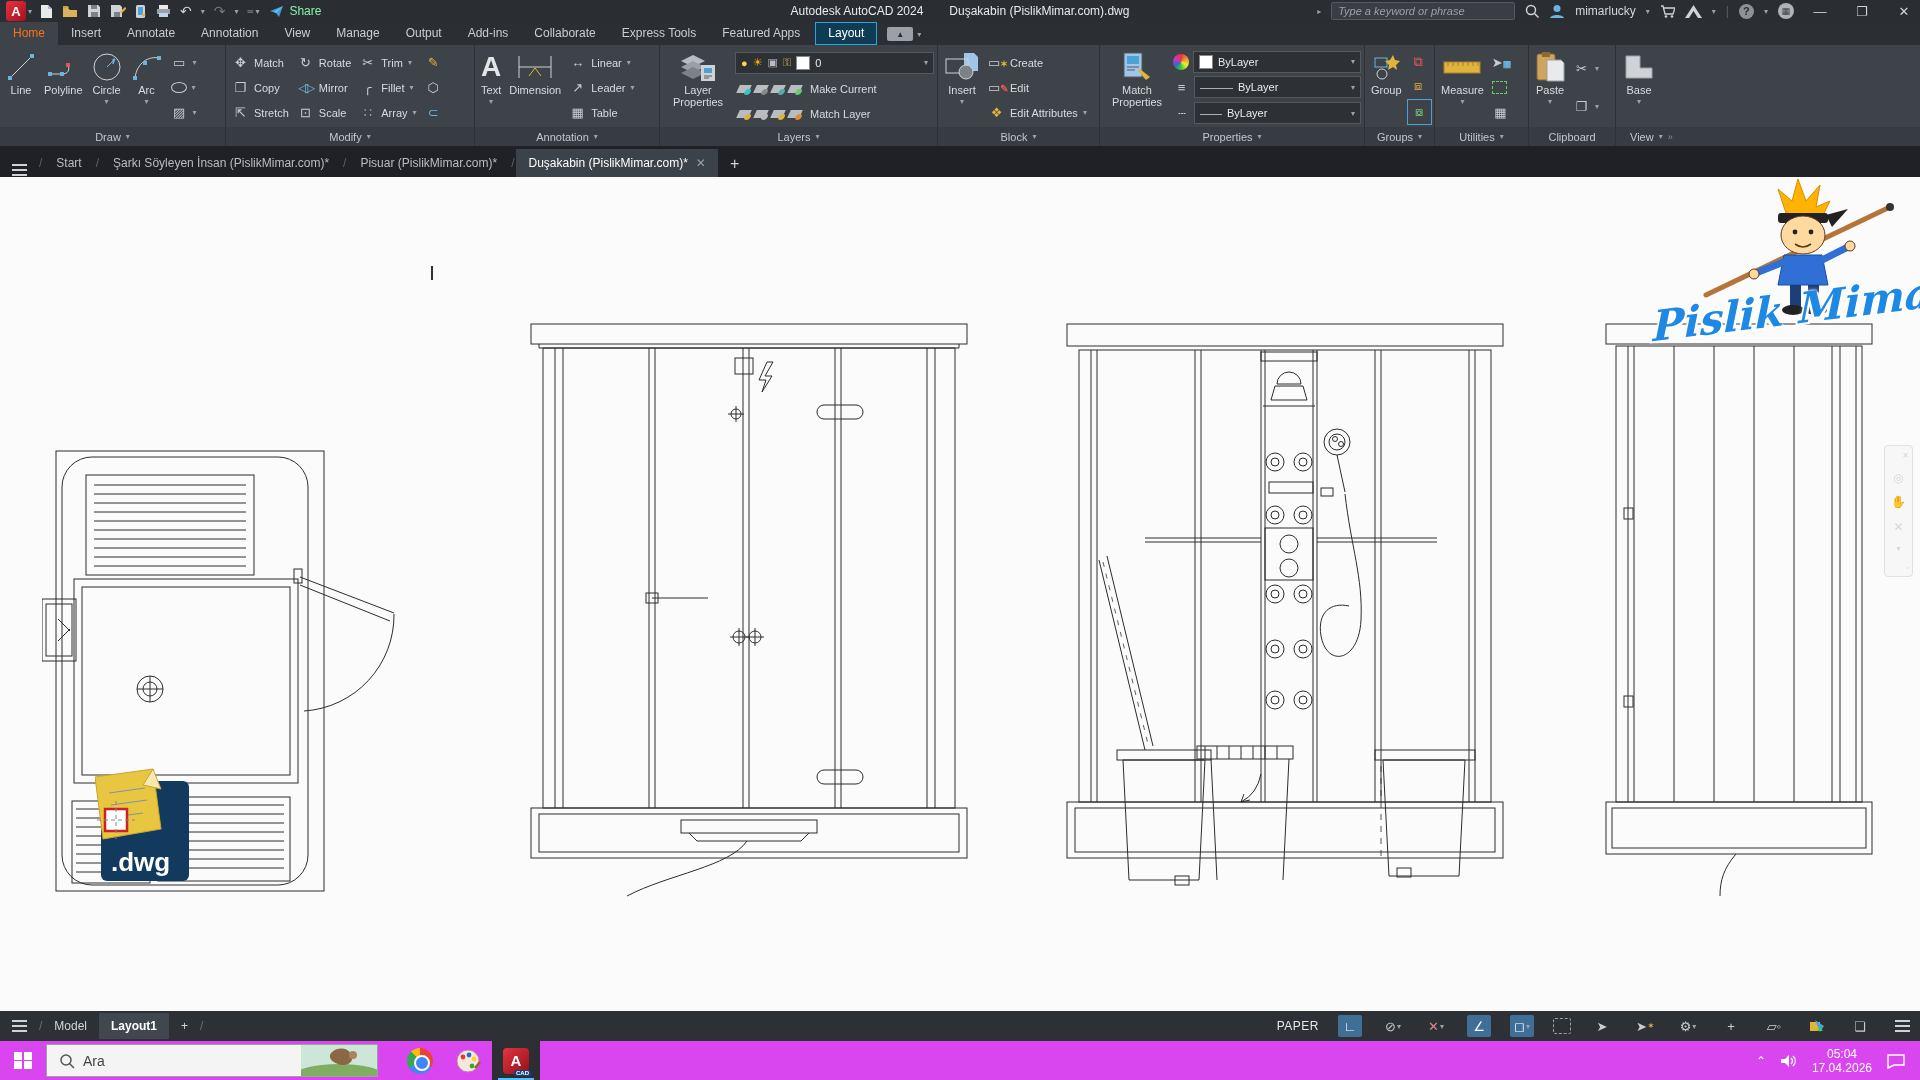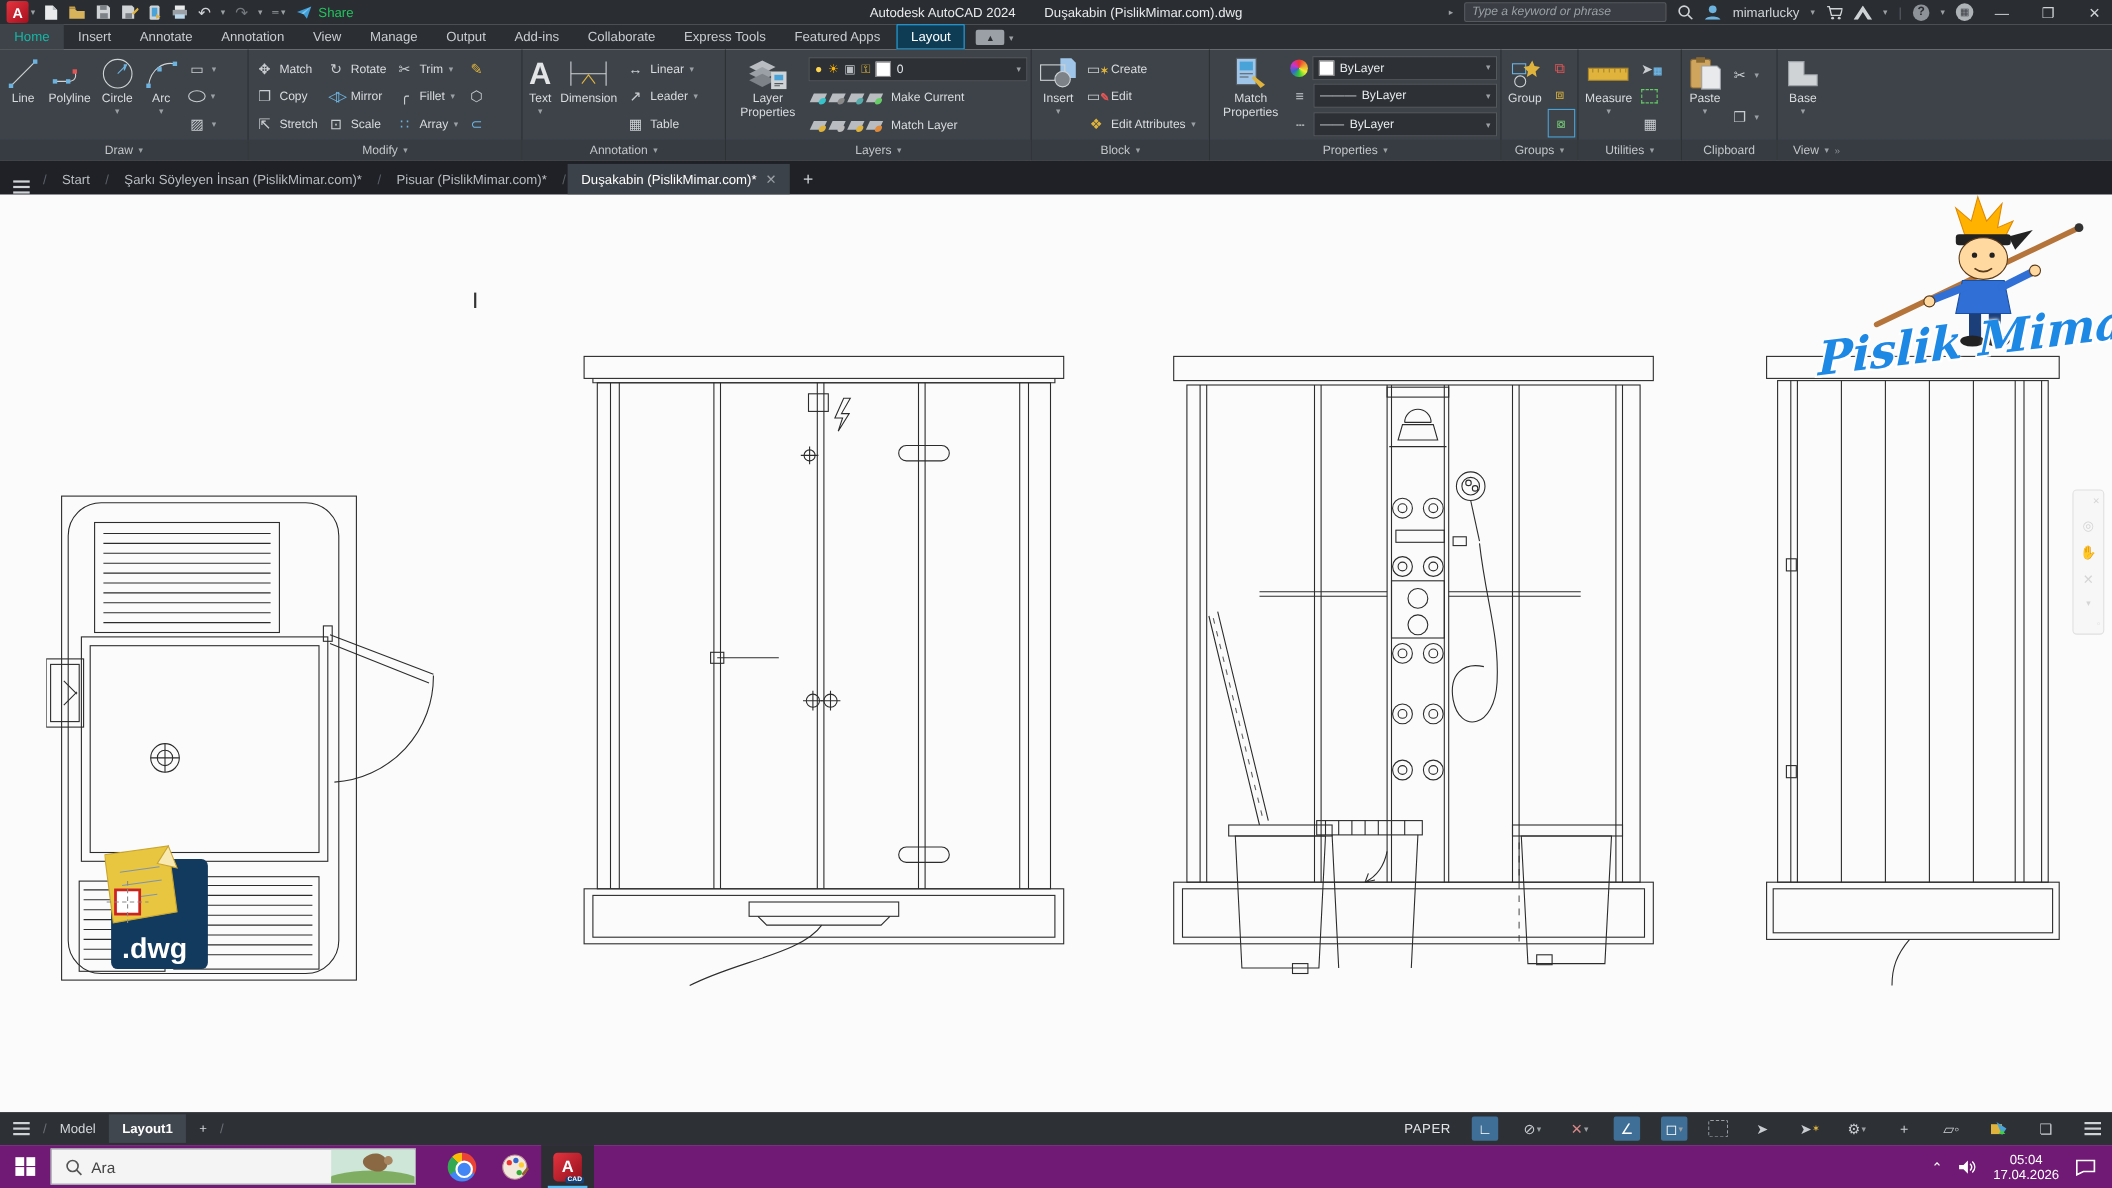--- a/index.html
+++ b/index.html
@@ -5,32 +5,32 @@
   html,body{margin:0;padding:0;background:#000}
   body{width:1920px;height:1080px;overflow:hidden;font-family:"Liberation Sans",sans-serif;-webkit-font-smoothing:antialiased}
   #app{position:relative;width:1920px;height:1080px;background:#fbfbfc}
   .abs{position:absolute}
   
   #titlebar{left:0;top:0;width:1920px;height:22px;background:#2a2d32;display:flex;align-items:center;color:#d3d6d9;font-size:12px}
   .alogo{width:20px;height:20px;margin:1px 2px 1px 6px;background:linear-gradient(135deg,#e4343f,#a60f1e);border-radius:3px;color:#fff;font-weight:bold;font-size:13px;display:flex;align-items:center;justify-content:center}
   .qat{display:flex;align-items:center;gap:9px;margin-left:8px}
   .qat svg{display:block}
   .caret{font-size:8px;color:#9ba0a5}
-  .share{display:flex;align-items:center;gap:5px;margin-left:10px;color:#22c55e}
+  .share{display:flex;align-items:center;gap:5px;margin-left:10px;color:#86efac}
   .tb-center{position:absolute;left:0;right:0;text-align:center;pointer-events:none;color:#e8eaec}
   .tb-center b{font-weight:normal;margin-right:26px}
   .tb-right{margin-left:auto;display:flex;align-items:center;gap:10px}
   .searchbox{width:170px;height:16px;background:#3a3e44;border:1px solid #56595e;color:#9aa0a6;font-style:italic;font-size:11px;line-height:16px;padding:0 6px;border-radius:2px}
   .winbtn{width:32px;height:22px;display:flex;align-items:center;justify-content:center;color:#cfd3d6;font-size:13px}
   .helpcirc{width:15px;height:15px;border-radius:50%;background:#8d9298;color:#2a2d32;font-size:11px;font-weight:bold;display:flex;align-items:center;justify-content:center}
   .chatcirc{width:16px;height:16px;border-radius:50%;background:#aeb3b8;display:flex;align-items:center;justify-content:center;font-size:9px;color:#3a3e44}
   
   #ribtabs{left:0;top:22px;width:1920px;height:23px;background:#2b2e33;display:flex;align-items:flex-end;color:#c9cdd1;font-size:12px}
   .rtab{padding:4px 13px 5px;cursor:default}
-  .rtab.active{background:#3d4349;color:#14b8a6}
+  .rtab.active{background:#3d4349;color:#f97316}
   .rtab.layout{background:#0f3c55;border:1px solid #2aa3e0;color:#fff;padding:3px 12px 4px;margin-left:2px}
   .ribmin{width:26px;height:14px;background:#9aa0a6;border-radius:2px;margin:0 4px 4px 10px;display:flex;align-items:center;justify-content:center;color:#2b2e33;font-size:8px}
   
   #ribbon{left:0;top:45px;width:1920px;height:101px;background:#3d4349;display:flex}
   .panel{display:flex;flex-direction:column;border-right:1px solid #2d3136;box-sizing:border-box}
   .pbody{flex:1;display:flex;align-items:stretch;padding:3px 3px 0;gap:2px}
   .plabel{height:19px;background:#373c42;color:#c3c7cb;font-size:11px;display:flex;align-items:center;justify-content:center;gap:5px}
   .big{display:flex;flex-direction:column;align-items:center;justify-content:flex-start;color:#d9dcdf;font-size:11px;text-align:center;padding:2px 3px;line-height:12px}
   .big .bicon{height:34px;display:flex;align-items:center;justify-content:center}
   .col{display:flex;flex-direction:column;justify-content:space-around;padding:2px 0}
@@ -61,21 +61,21 @@
   
   #statusbar{left:0;top:1011px;width:1920px;height:30px;background:#2d3136;display:flex;align-items:center;color:#cfd3d6;font-size:12px}
   .stab{padding:6px 12px;color:#d4d7da}
   .stab.active{background:#41474e;color:#fff;font-weight:bold}
   .ssep{color:#6a6e74}
   .sic{min-width:24px;height:22px;display:flex;align-items:center;justify-content:center;font-size:13px;color:#c9cdd1;border-radius:2px;gap:1px}
   .sic.on{background:#3f6f96;color:#fff}
   .bars,.bars::before,.bars::after{display:block;width:15px;height:2px;background:#cfd3d6;position:relative;content:""}
   .bars::before{position:absolute;top:-5px}.bars::after{position:absolute;top:5px}
   
-  #taskbar{left:0;top:1041px;width:1920px;height:39px;background:#701a75;display:flex;align-items:center}
+  #taskbar{left:0;top:1041px;width:1920px;height:39px;background:#d946ef;display:flex;align-items:center}
   .tkbtn{width:46px;height:39px;display:flex;align-items:center;justify-content:center}
   .winlogo{display:grid;grid-template-columns:8px 8px;grid-template-rows:8px 8px;gap:1.5px}
   .winlogo i{background:#fff}
   #tsearch{width:330px;height:31px;background:#f4f4f4;border:1px solid #9aa0a6;display:flex;align-items:center;color:#444;font-size:14px;overflow:hidden}
   .tkapp{width:48px;height:39px;display:flex;align-items:center;justify-content:center;position:relative}
   .tkapp.active{background:#2d2e33}
   .tkapp.active::after{content:"";position:absolute;bottom:0;left:6px;right:6px;height:2px;background:#4cc2ff}
   .tray{margin-left:auto;display:flex;align-items:center;gap:14px;color:#fff;padding-right:14px}
   .clock{font-size:12px;text-align:center;line-height:14px}
   .chromeicon{width:26px;height:26px;border-radius:50%;background:conic-gradient(#ea4335 0 33%,#4285f4 33% 66%,#34a853 66% 88%,#fbbc05 88% 100%);position:relative}

